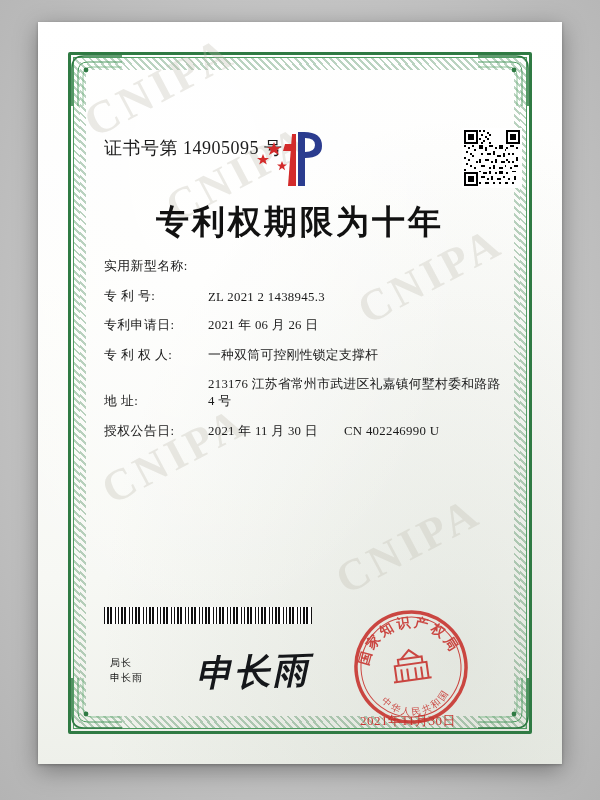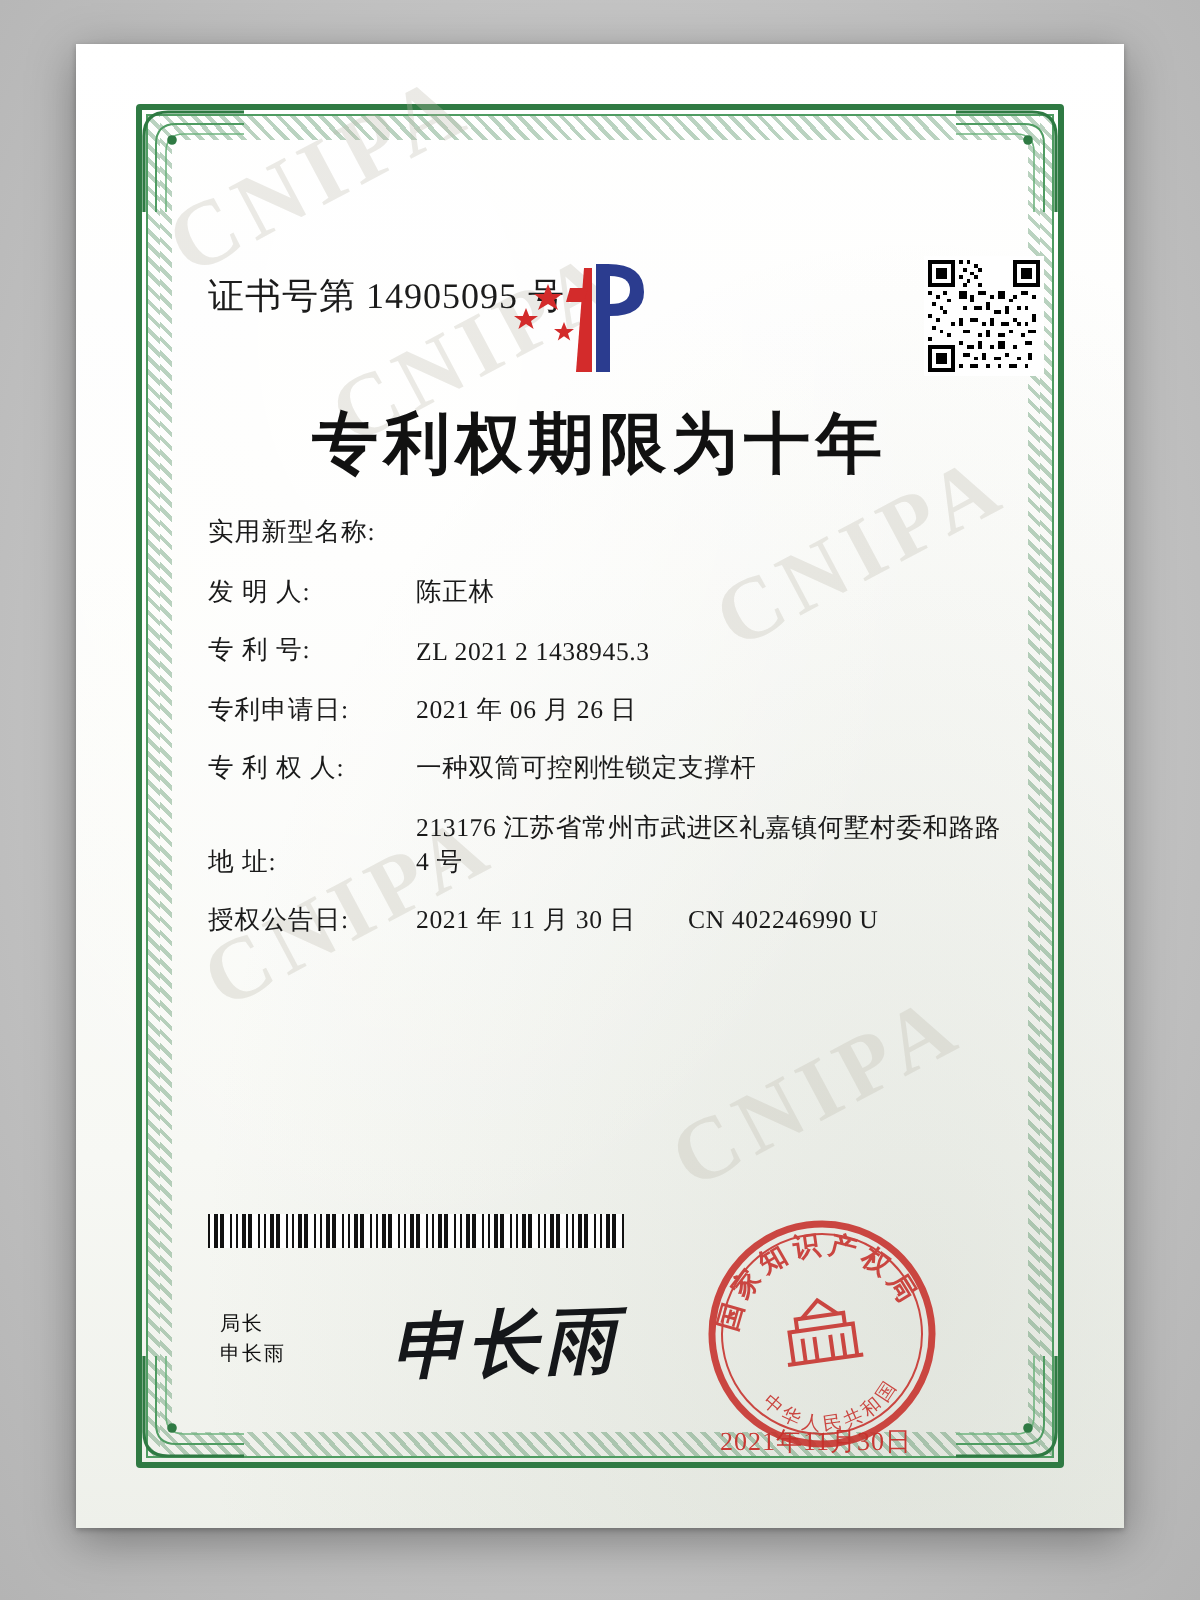--- a/index.html
+++ b/index.html
@@ -407,24 +407,20 @@
     </svg>
   </div>
 
   <div class="title">专利权期限为十年</div>
 
   <div class="fields">
     <div class="frow">
       <div class="flabel">实用新型名称:</div>
     </div>
     <div class="frow">
-      <div class="flabel">发 明 人:</div>
-      <div class="fval">陈正林</div>
-    </div>
-    <div class="frow">
       <div class="flabel">专 利 号:</div>
       <div class="fval">ZL 2021 2 1438945.3</div>
     </div>
     <div class="frow">
       <div class="flabel">专利申请日:</div>
       <div class="fval">2021 年 06 月 26 日</div>
     </div>
     <div class="frow">
       <div class="flabel">专 利 权 人:</div>
       <div class="fval">一种双筒可控刚性锁定支撑杆</div>

